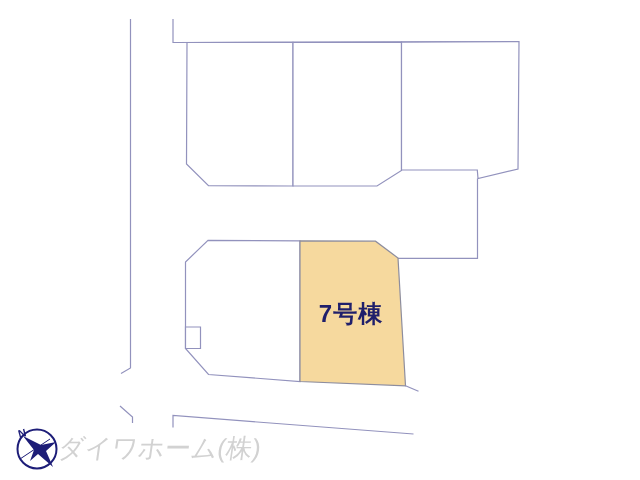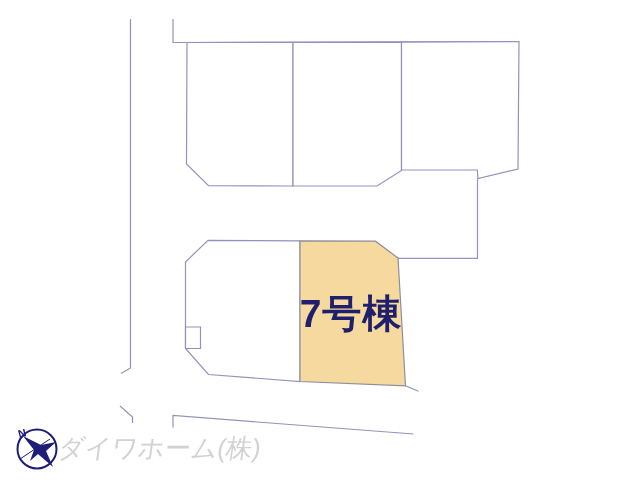--- a/index.html
+++ b/index.html
@@ -6,21 +6,21 @@
   .stage {
     position:relative; width:640px; height:480px; background:#ffffff;
     overflow:hidden; font-family:"Liberation Sans","DejaVu Sans",sans-serif;
   }
   .plan-svg { position:absolute; left:0; top:0; }
   .rline   { fill:none; stroke:#9292bd; stroke-width:1.2; }
   .parcel  { fill:#ffffff; stroke:#9292bd; stroke-width:1.2; }
   .parcel-hl { stroke:#8d8d9e; stroke-width:1.2; } 
   .unit-label {
     position:absolute; left:299px; top:294px; width:104px;
-    text-align:center; font-size:39px; font-weight:600;
+    text-align:center; font-size:24px; font-weight:600;
     letter-spacing:1px; color:#1f1f6b; line-height:40px;
   }
   .watermark {
     position:absolute; left:56px; top:431px; font-size:26px;
     color:#d2d2d2; transform:skewX(-8deg); transform-origin:left bottom;
     white-space:nowrap;
   }
   .compass { position:absolute; left:10px; top:421px; }
   .compass .ring { fill:none; stroke:#1d1d78; stroke-width:2; }
   .compass .navy { fill:#1d1d78; }

